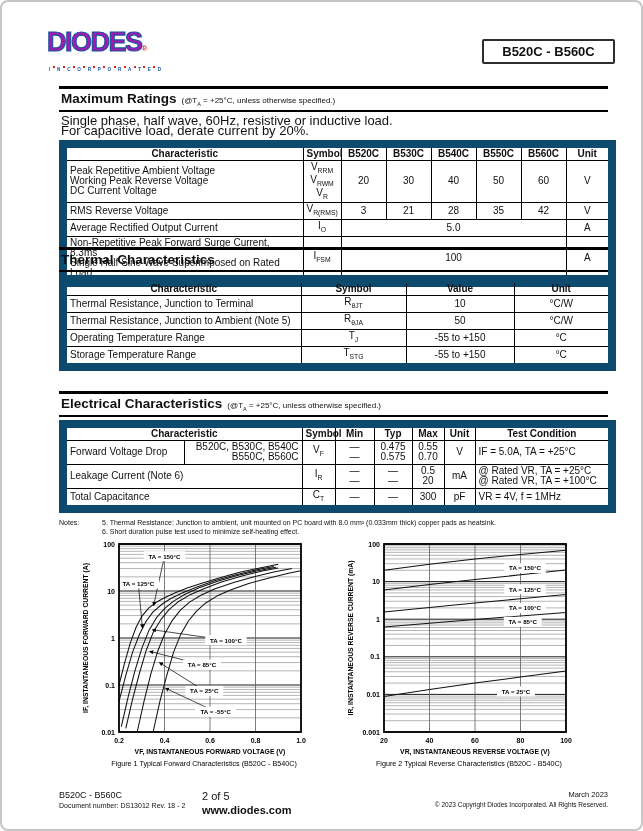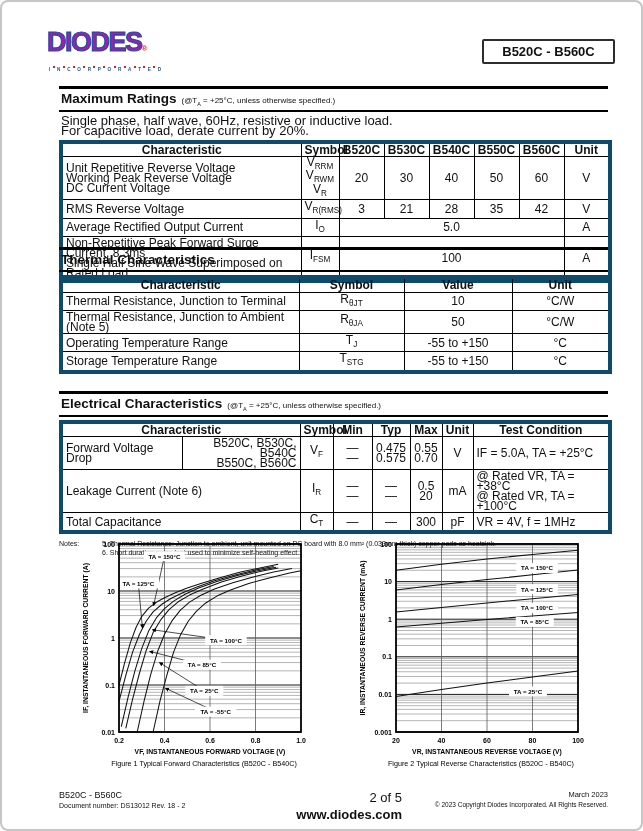--- a/index.html
+++ b/index.html
@@ -30,41 +30,41 @@
   .sec-mr { top:84px;border-radius:29px; } .sec-th { top:245px; } .sec-el { top:389px; }
   .sec-head {
     border-top:3px solid #000; border-bottom:2px solid #000;
     padding:2px 0 3px 2px; display:flex; align-items:baseline; gap:5px;
   }
   .sec-title { font-size:13.5px; font-weight:bold; letter-spacing:0; }
   .sec-note { font-size:8px; color:#111; }
   .desc { font-size:13px; line-height:10px; margin:4px 0 4px 2px; }
   sub { font-size:68%; }
   
-  table { width:549px; border-collapse:collapse; table-layout:fixed; font-size:12px; border:4px solid #0c4a6e; margin-top:3px; }
+  table { width:549px; border-collapse:collapse; table-layout:fixed; font-size:10px; border:8px solid #0c4a6e; margin-top:3px; }
   th, td { border:1px solid #000; padding:1px 3px; line-height:10px; vertical-align:middle; }
   th { font-weight:bold; text-align:center; height:15px; }
   .c { text-align:center; }
   .r { text-align:right; }
   .symstack div { text-align:center; line-height:9px; }
   .h40 { height:40px; } .h25 { height:25px; } .h24 { height:24px;margin-left:6px; } .h16 { height:16px; } .h14 { height:14px; }
   .twolines div { line-height:10px; }
   
   .notes { display:flex; font-size:7px; line-height:9px; margin-top:5px; }
   .notes .nlabel { width:43px; font-weight:normal; }
   
   .figs { position:absolute; left:57px; top:536px; width:549px; height:245px; }
   .fig { position:absolute; top:0; width:254px; height:240px; }
-  #fig1 { left:18px; } #fig2 { left:295px;text-decoration:underline; }
+  #fig1 { left:18px; } #fig2 { left:283px;text-decoration:underline; }
   svg text { font-family:"Liberation Sans", sans-serif; }
   
   .footer { position:absolute; left:0; top:788px; width:643px; height:34px; font-size:7px; }
   .f-left { position:absolute; left:57px; top:0; }
   .f-part { font-size:9px; margin-bottom:2px; }
-  .f-center { position:absolute; left:200px; width:200px; top:0; text-align:right; font-size:13px; }
+  .f-center { position:absolute; left:200px; width:200px; top:0; text-align:left; font-size:11px; }
   .f-site { font-weight:bold; margin-top:2px; color:#111; text-decoration:none; display:inline-block; }
   .f-right { position:absolute; right:37px; top:0; text-align:right; font-size:7.5px; }
   .f-copy { font-size:6.5px; margin-top:2px; }
 </style>
 </head>
 <body>
 
 <div class="page">
 
   <div class="logo">
@@ -103,21 +103,21 @@
         <th>Symbol</th>
         <th>B520C</th>
         <th>B530C</th>
         <th>B540C</th>
         <th>B550C</th>
         <th>B560C</th>
         <th>Unit</th>
       </tr>
       <tr class="h40">
         <td>
-          <div>Unit Repetitive Reverse Voltage</div>
+          <div>Peak Repetitive Ambient Voltage</div>
           <div>Working Peak Reverse Voltage</div>
           <div>DC Current Voltage</div>
         </td>
         <td class="symstack">
           <div><span>V</span><sub>RRM</sub></div>
           <div><span>V</span><sub>RWM</sub></div>
           <div><span>V</span><sub>R</sub></div>
         </td>
         <td class="c">20</td>
         <td class="c">30</td>
@@ -259,21 +259,21 @@
         <td class="c">
               <div>—</div>
               <div>—</div>
             </td>
         <td class="c">
               <div>0.5</div>
               <div>20</div>
             </td>
         <td class="c">mA</td>
         <td>
-              <div>@ Rated VR, TA = +38°C</div>
+              <div>@ Rated VR, TA = +25°C</div>
               <div>@ Rated VR, TA = +100°C</div>
             </td>
       </tr>
       <tr class="h14">
         <td colspan="2">Total Capacitance</td>
         <td class="c"><span>C</span><sub>T</sub></td>
         <td class="c">—</td>
         <td class="c">—</td>
         <td class="c">300</td>
         <td class="c">pF</td>

